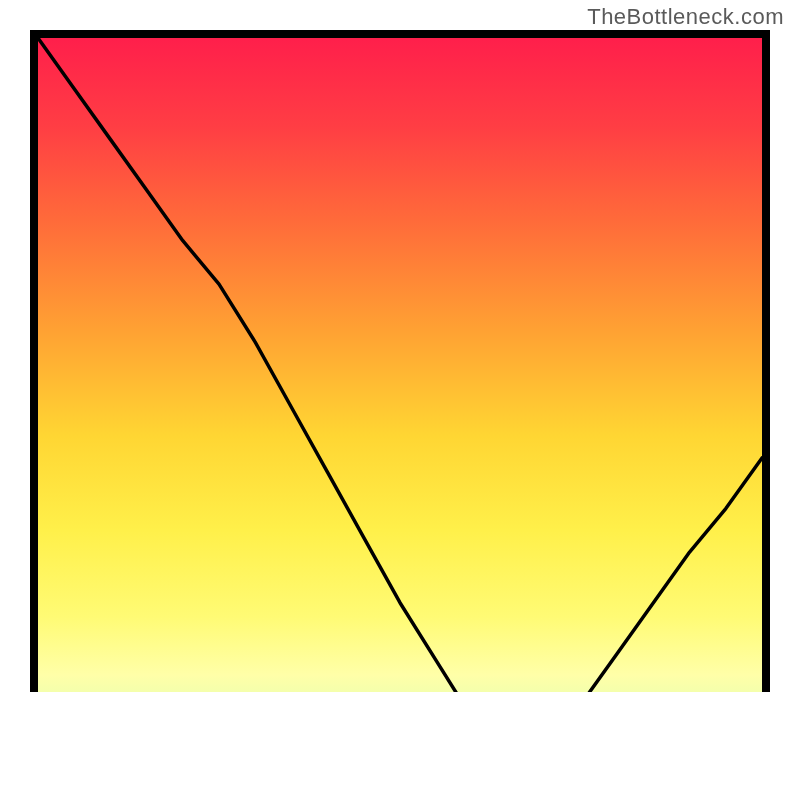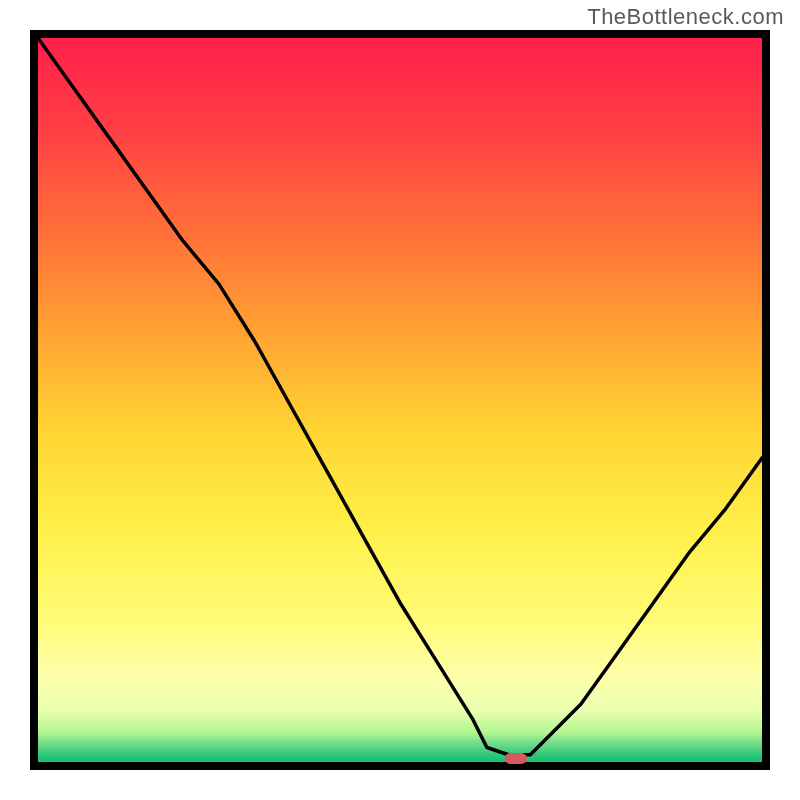--- a/index.html
+++ b/index.html
@@ -3,21 +3,21 @@
 <meta charset="utf-8">
 <style>
   body {
     margin: 0;
     padding: 0;
     background: #ffffff;
     font-family: Arial, Helvetica, sans-serif;
   }
   .container {
     width: 800px;
-    height: 800px;
+    height: 692px;
     position: relative;
   }
   .watermark {
     position: absolute;
     top: 4px;
     right: 16px;
     color: #5a5a5a;
     font-size: 22px;
     font-weight: 400;
     letter-spacing: 0.5px;

